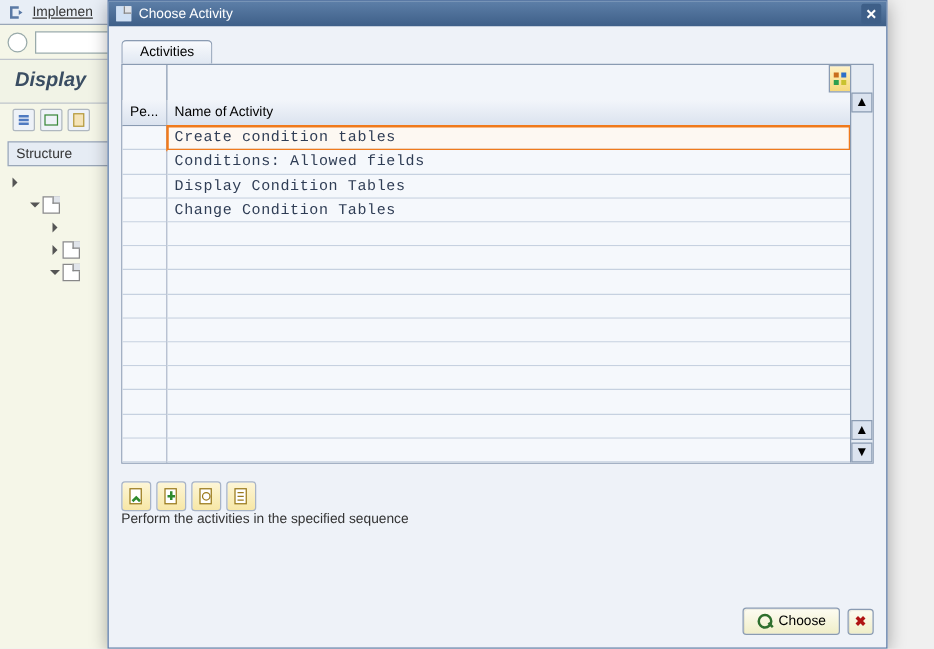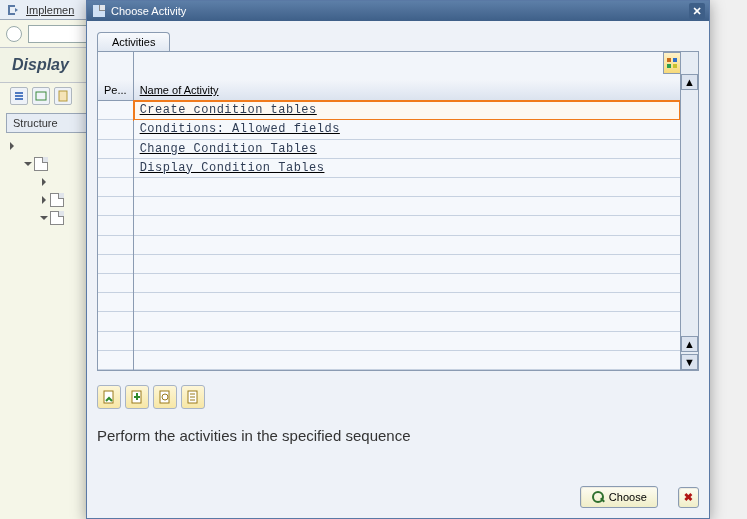--- a/index.html
+++ b/index.html
@@ -32,33 +32,33 @@
   
   .modal { position:absolute; left:86px; top:0; width:624px; height:519px; background:#eef2f8; border:1px solid #5a79a5; box-shadow:0 3px 14px rgba(0,0,0,.35); }
   .dlg-title { height:20px; background:linear-gradient(#5d7fa8,#3e5f88); color:#fff; display:flex; align-items:center; gap:6px; padding:0 4px 0 6px; font-size:11px;text-align:center; }
   .dlg-title .doc-ic{ width:12px; height:12px; background:#cfe0f4; border-color:#cfe0f4;}
   .dlg-close { margin-left:auto; width:16px; height:16px; display:flex; align-items:center; justify-content:center; background:#3e5f88; color:#fff; font-weight:bold; border-radius:2px; cursor:pointer;}
   .dlg-body { position:absolute; top:20px; bottom:0; left:0; right:0; padding:8px 10px 10px 10px; display:flex; flex-direction:column;justify-content:center; }
   .tabstrip { height:22px; display:flex; align-items:flex-end; }
   .tab { border:1px solid #8a9bb2; border-bottom:none; background:linear-gradient(#f8fafd,#e1e8f2); padding:3px 14px; border-radius:4px 4px 0 0; font-size:11px; }
   .gridwrap { border:1px solid #8a9bb2; background:#f2f5fa; display:flex; height:320px; }
   .col-left { flex:0 0 28px; border-right:1px solid #8a9bb2; display:flex; flex-direction:column; }
-  .col-main { flex:1 1 auto; display:flex; flex-direction:column; position:relative;text-decoration:underline; }
+  .col-main { flex:1 1 auto; display:flex; flex-direction:column; position:relative; }
   .col-right { flex:0 0 18px; border-left:1px solid #8a9bb2; background:#e6ecf4; position:relative; }
   .hdr { height:22px; display:flex; align-items:center; padding:0 6px; font-size:11px; border-bottom:1px solid #8a9bb2; background:linear-gradient(#f2f5fa,#dbe3ef);margin-top:28px; }
   .hdr.left{ justify-content:center;}
   .cell { height:20px; border-bottom:1px solid #c6d1e0; padding:0 6px; display:flex; align-items:center; font-family:"Courier New",monospace; font-size:12px; color:#2f3d55; letter-spacing:.5px; background:#f5f8fc; }
   .cell.sel { outline:2px solid #f07a1c; outline-offset:-1px; background:#fdf8f2; }
   .col-right .up, .col-right .down { position:absolute; left:0; width:100%; height:16px; display:flex; align-items:center; justify-content:center; background:#dbe3ef; border:1px solid #8a9bb2; }
   .col-right .up{ top:22px;} .col-right .down{ bottom:0;} .col-right .down2{ bottom:18px;}
   .cfgbtn { position:absolute; right:-1px; top:0; width:18px; height:22px; border:1px solid #8a9bb2; background:linear-gradient(#fff2c8,#f6d97a); display:flex; align-items:center; justify-content:center;}
   .docicons { margin-top:14px; display:flex; gap:4px; }
   .docbtn { width:24px; height:24px; border:1px solid #a8b4c6; background:linear-gradient(#fdf6d7,#f7e7a6); border-radius:3px; display:flex; align-items:center; justify-content:center;}
-  .hint { margin-top:18px; font-size:15px; color:#333;}
-  .dlg-footer { margin-top:auto; display:flex; justify-content:flex-end; gap:20px; align-items:center; }
+  .hint { font-size:11px; color:#333;}
+  .dlg-footer { margin-top:auto; display:flex; justify-content:flex-end; gap:6px; align-items:center; }
   .btn { display:flex; align-items:center; gap:4px; border:1px solid #8a9bb2; background:linear-gradient(#fdfcf2,#f0eec8); padding:3px 10px; border-radius:3px; font-size:11px; cursor:pointer; box-shadow:1px 1px 0 rgba(0,0,0,.06) inset;}
   .btn.close { padding:3px 5px; color:#b01414; font-weight:bold;}
   .magn { width:14px; height:14px; display:inline-block; position:relative; }
   .magn::before{ content:""; position:absolute; left:1px; top:1px; width:8px; height:8px; border:2px solid #2e6f2e; border-radius:50%; }
   .magn::after{ content:""; position:absolute; left:9px; top:9px; width:5px; height:2px; background:#2e6f2e; transform:rotate(45deg); }
 
   .right-strip { position:absolute; right:0; top:56px; width:50px; height:38px; padding:4px; font-size:11px; color:#4165a1; text-decoration:underline; }
   .under { text-decoration: underline; }
 </style>
 </head>
@@ -150,22 +150,22 @@
             <div class="cell"></div>
             <div class="cell"></div>
             <div class="cell"></div>
             <div class="cell"></div>
             <div class="cell"></div>
         </div>
         <div class="col-main">
           <div class="hdr">Name of Activity</div>
           <div class="cell sel">Create condition tables</div>
           <div class="cell">Conditions: Allowed fields</div>
+          <div class="cell">Display Condition Tables</div>
           <div class="cell">Change Condition Tables</div>
-          <div class="cell">Display Condition Tables</div>
           <div class="cell"></div>
             <div class="cell"></div>
             <div class="cell"></div>
             <div class="cell"></div>
             <div class="cell"></div>
             <div class="cell"></div>
             <div class="cell"></div>
             <div class="cell"></div>
             <div class="cell"></div>
             <div class="cell"></div>

